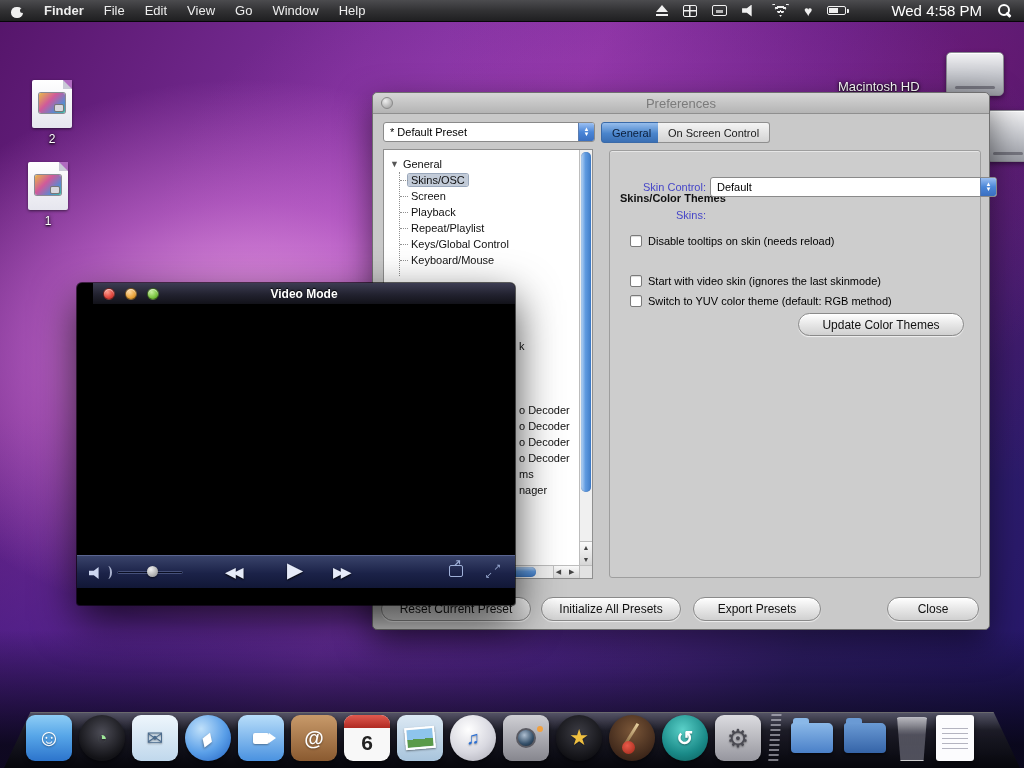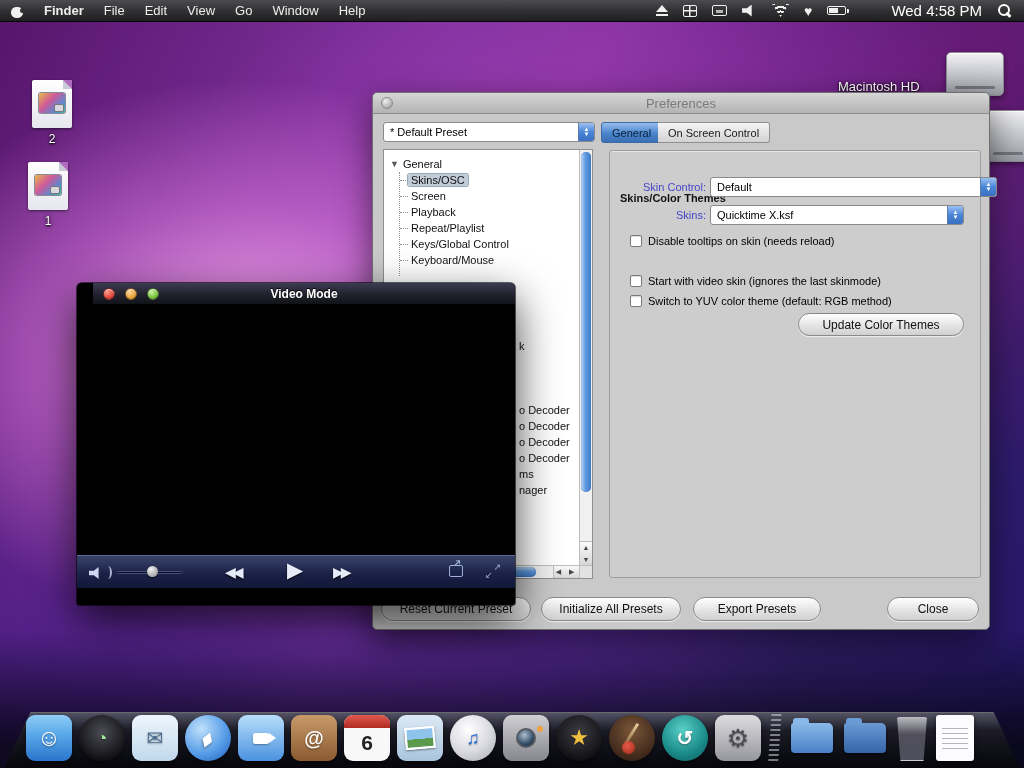--- a/index.html
+++ b/index.html
@@ -333,24 +333,20 @@
   </div>
 
   <div class="groupbox">
     <div class="group-title">Skins/Color Themes</div>
     <span class="g-label lbl-skincontrol">Skin Control:</span>
     <div class="combo combo-skincontrol">
       <span class="combo-text">Default</span>
       <span class="stepper"></span>
     </div>
     <span class="g-label lbl-skins">Skins:</span>
-    <div class="combo combo-skins">
-      <span class="combo-text">Quicktime X.ksf</span>
-      <span class="stepper"></span>
-    </div>
 
     <div class="cb-row" style="top:82px">
       <span class="checkbox"></span>
       <span class="cb-label">Disable tooltips on skin (needs reload)</span>
     </div>
     <div class="cb-row" style="top:122px">
       <span class="checkbox"></span>
       <span class="cb-label">Start with video skin (ignores the last skinmode)</span>
     </div>
     <div class="cb-row" style="top:142px">

